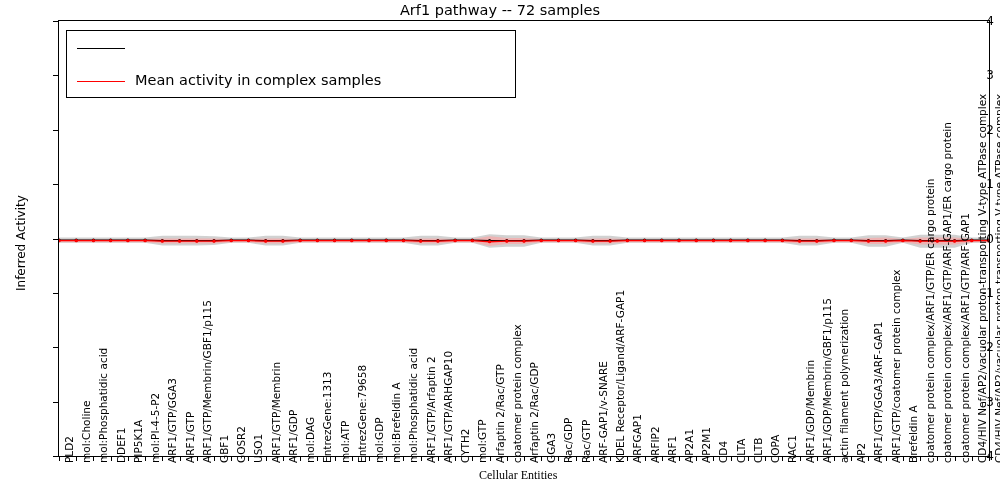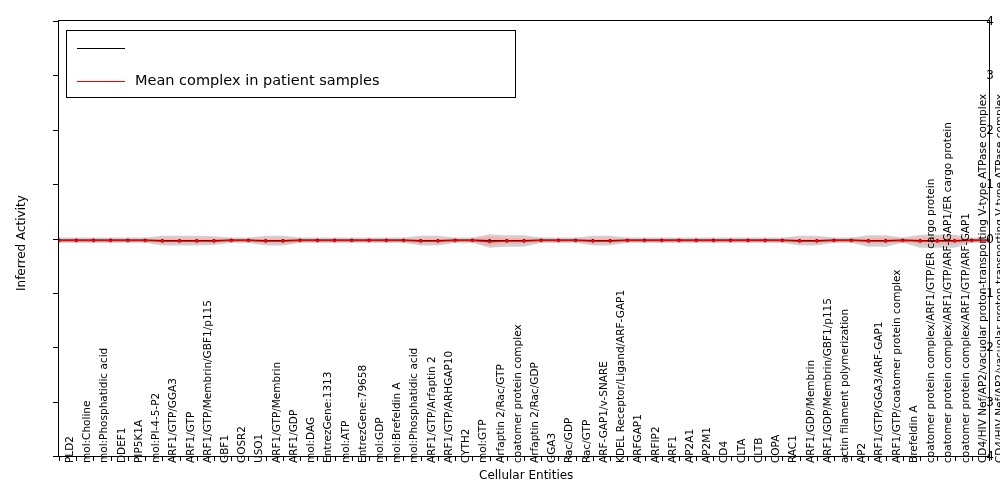--- a/index.html
+++ b/index.html
@@ -128,20 +128,21 @@
     position: absolute;
     left: 0;
     top: 0;
   }
 </style>
 </head>
 <body>
 
 <div id="root">
 
+  <div class="title">Arf1 pathway -- 72 samples</div>
 
   <div class="ytickwrap">
     <div class="ylabel" id="ylabel" style="left: 14px; top: 290.5px;">Inferred Activity</div>
   </div>
 
   <div id="plot">
     <svg class="series" id="svg" width="930" height="435">
         <polygon points="0,216.41250000000002 17.22222222222222,216.41250000000002 34.44444444444444,216.41250000000002 51.666666666666664,216.41250000000002 68.88888888888889,216.41250000000002 86.1111111111111,216.41250000000002 103.33333333333333,214.78125 120.55555555555554,214.78125 137.77777777777777,214.78125 155,215.325 172.2222222222222,216.41250000000002 189.44444444444443,216.41250000000002 206.66666666666666,214.78125 223.88888888888889,214.78125 241.1111111111111,216.41250000000002 258.33333333333337,216.41250000000002 275.55555555555554,216.41250000000002 292.77777777777777,216.41250000000002 310,216.41250000000002 327.22222222222223,216.41250000000002 344.4444444444444,216.41250000000002 361.6666666666667,214.78125 378.88888888888886,214.78125 396.11111111111114,216.41250000000002 413.3333333333333,216.41250000000002 430.55555555555554,213.15 447.77777777777777,214.2375 465,214.2375 482.2222222222222,216.41250000000002 499.4444444444445,216.41250000000002 516.6666666666667,216.41250000000002 533.8888888888889,214.78125 551.1111111111111,214.78125 568.3333333333334,216.41250000000002 585.5555555555555,216.41250000000002 602.7777777777777,216.41250000000002 620,216.41250000000002 637.2222222222223,216.41250000000002 654.4444444444445,216.41250000000002 671.6666666666666,216.41250000000002 688.8888888888888,216.41250000000002 706.1111111111112,216.41250000000002 723.3333333333334,216.41250000000002 740.5555555555555,214.78125 757.7777777777777,214.78125 775,216.41250000000002 792.2222222222223,216.41250000000002 809.4444444444445,214.2375 826.6666666666666,214.2375 843.8888888888889,216.41250000000002 861.1111111111111,213.69375 878.3333333333333,213.69375 895.5555555555555,213.69375 912.7777777777778,216.41250000000002 930,216.41250000000002 930,221.85 912.7777777777778,221.85 895.5555555555555,226.74375 878.3333333333333,226.74375 861.1111111111111,226.74375 843.8888888888889,221.85 826.6666666666666,225.65625 809.4444444444445,225.65625 792.2222222222223,221.85 775,221.85 757.7777777777777,224.56875 740.5555555555555,224.56875 723.3333333333334,221.85 706.1111111111112,221.85 688.8888888888888,221.85 671.6666666666666,221.85 654.4444444444445,221.85 637.2222222222223,221.85 620,221.85 602.7777777777777,221.85 585.5555555555555,221.85 568.3333333333334,221.85 551.1111111111111,224.56875 533.8888888888889,224.56875 516.6666666666667,221.85 499.4444444444445,221.85 482.2222222222222,221.85 465,225.65625 447.77777777777777,225.65625 430.55555555555554,226.74375 413.3333333333333,221.85 396.11111111111114,221.85 378.88888888888886,224.56875 361.6666666666667,224.56875 344.4444444444444,221.85 327.22222222222223,221.85 310,221.85 292.77777777777777,221.85 275.55555555555554,221.85 258.33333333333337,221.85 241.1111111111111,221.85 223.88888888888889,224.56875 206.66666666666666,224.56875 189.44444444444443,221.85 172.2222222222222,221.85 155,224.025 137.77777777777777,224.56875 120.55555555555554,224.56875 103.33333333333333,224.56875 86.1111111111111,221.85 68.88888888888889,221.85 51.666666666666664,221.85 34.44444444444444,221.85 17.22222222222222,221.85 0,221.85" fill="#cccccc" stroke="none" fill-opacity="0.9"></polygon>
         <polygon points="0,218.04375 17.22222222222222,218.04375 34.44444444444444,218.04375 51.666666666666664,218.04375 68.88888888888889,218.04375 86.1111111111111,218.04375 103.33333333333333,217.5 120.55555555555554,217.5 137.77777777777777,217.5 155,217.5 172.2222222222222,218.04375 189.44444444444443,218.04375 206.66666666666666,217.5 223.88888888888889,217.5 241.1111111111111,218.04375 258.33333333333337,218.04375 275.55555555555554,218.04375 292.77777777777777,218.04375 310,218.04375 327.22222222222223,218.04375 344.4444444444444,218.04375 361.6666666666667,217.5 378.88888888888886,217.5 396.11111111111114,218.04375 413.3333333333333,218.04375 430.55555555555554,215.325 447.77777777777777,216.95625 465,216.95625 482.2222222222222,218.04375 499.4444444444445,218.04375 516.6666666666667,218.04375 533.8888888888889,217.5 551.1111111111111,217.5 568.3333333333334,218.04375 585.5555555555555,218.04375 602.7777777777777,218.04375 620,218.04375 637.2222222222223,218.04375 654.4444444444445,218.04375 671.6666666666666,218.04375 688.8888888888888,218.04375 706.1111111111112,218.04375 723.3333333333334,218.04375 740.5555555555555,217.5 757.7777777777777,217.5 775,218.04375 792.2222222222223,218.04375 809.4444444444445,216.95625 826.6666666666666,216.41250000000002 843.8888888888889,218.04375 861.1111111111111,216.41250000000002 878.3333333333333,216.41250000000002 895.5555555555555,216.41250000000002 912.7777777777778,218.04375 930,218.04375 930,221.30624999999998 912.7777777777778,221.30624999999998 895.5555555555555,223.48125 878.3333333333333,223.48125 861.1111111111111,223.48125 843.8888888888889,221.30624999999998 826.6666666666666,222.9375 809.4444444444445,222.9375 792.2222222222223,221.30624999999998 775,221.30624999999998 757.7777777777777,222.39374999999998 740.5555555555555,222.39374999999998 723.3333333333334,221.30624999999998 706.1111111111112,221.30624999999998 688.8888888888888,221.30624999999998 671.6666666666666,221.30624999999998 654.4444444444445,221.30624999999998 637.2222222222223,221.30624999999998 620,221.30624999999998 602.7777777777777,221.30624999999998 585.5555555555555,221.30624999999998 568.3333333333334,221.30624999999998 551.1111111111111,222.39374999999998 533.8888888888889,222.39374999999998 516.6666666666667,221.30624999999998 499.4444444444445,221.30624999999998 482.2222222222222,221.30624999999998 465,222.9375 447.77777777777777,222.9375 430.55555555555554,225.1125 413.3333333333333,221.30624999999998 396.11111111111114,221.30624999999998 378.88888888888886,222.39374999999998 361.6666666666667,222.39374999999998 344.4444444444444,221.30624999999998 327.22222222222223,221.30624999999998 310,221.30624999999998 292.77777777777777,221.30624999999998 275.55555555555554,221.30624999999998 258.33333333333337,221.30624999999998 241.1111111111111,221.30624999999998 223.88888888888889,222.39374999999998 206.66666666666666,222.39374999999998 189.44444444444443,221.30624999999998 172.2222222222222,221.30624999999998 155,222.39374999999998 137.77777777777777,222.39374999999998 120.55555555555554,222.39374999999998 103.33333333333333,222.39374999999998 86.1111111111111,221.30624999999998 68.88888888888889,221.30624999999998 51.666666666666664,221.30624999999998 34.44444444444444,221.30624999999998 17.22222222222222,221.30624999999998 0,221.30624999999998" fill="#f7a8a8" stroke="none" fill-opacity="0.75"></polygon>
         <path d="M0.00,219.13 L17.22,219.13 L34.44,219.13 L51.67,219.13 L68.89,219.13 L86.11,219.13 L103.33,219.68 L120.56,219.68 L137.78,219.68 L155.00,219.68 L172.22,219.13 L189.44,219.13 L206.67,219.68 L223.89,219.68 L241.11,219.13 L258.33,219.13 L275.56,219.13 L292.78,219.13 L310.00,219.13 L327.22,219.13 L344.44,219.13 L361.67,219.68 L378.89,219.68 L396.11,219.13 L413.33,219.13 L430.56,219.68 L447.78,219.68 L465.00,219.68 L482.22,219.13 L499.44,219.13 L516.67,219.13 L533.89,219.68 L551.11,219.68 L568.33,219.13 L585.56,219.13 L602.78,219.13 L620.00,219.13 L637.22,219.13 L654.44,219.13 L671.67,219.13 L688.89,219.13 L706.11,219.13 L723.33,219.13 L740.56,219.68 L757.78,219.68 L775.00,219.13 L792.22,219.13 L809.44,219.68 L826.67,219.68 L843.89,219.13 L861.11,219.68 L878.33,219.68 L895.56,219.68 L912.78,219.13 L930.00,219.13" fill="none" stroke="#000000" stroke-width="1.3"></path>
@@ -385,25 +386,25 @@
       <div class="tickmark-x" style="left: 937.333px;"></div>
       <div class="xtick-label" style="left: 941.333px; top: 463px;">coatomer protein complex/ARF1/GTP/ARF-GAP1/ER cargo protein</div>
       <div class="tickmark-x" style="left: 954.556px;"></div>
       <div class="xtick-label" style="left: 958.556px; top: 463px;">coatomer protein complex/ARF1/GTP/ARF-GAP1</div>
       <div class="tickmark-x" style="left: 971.778px;"></div>
       <div class="xtick-label" style="left: 975.778px; top: 463px;">CD4/HIV Nef/AP2/vacuolar proton-transporting V-type ATPase complex</div>
       <div class="tickmark-x" style="left: 989px;"></div>
       <div class="xtick-label" style="left: 993px; top: 463px;">CD4/HIV Nef/AP2/vacuolar proton-transporting V-type ATPase complex</div>
     </div>
 
-  <div class="xlabel" id="xlabel" style="top: 468px; left: 479px;">Cellular Entities</div>
+  <div class="xlabel" id="xlabel" style="top: 468px; left: 479px; font-family: Liberation Serif, serif;">Cellular Entities</div>
 
   <div id="legend">
     <div class="legend-row" style="top:0px;">
       <div class="legend-line" id="legline0" style="border-top-color: rgb(0, 0, 0);"></div>
     </div>
     <div class="legend-row" style="top:33px;">
       <div class="legend-line" id="legline1" style="border-top-color: rgb(255, 0, 0);"></div>
-      <div class="legend-text">Mean complex in patient samples</div>
+      <div class="legend-text">Mean activity in complex samples</div>
     </div>
   </div>
 
 </div>
 
 </body></html>

